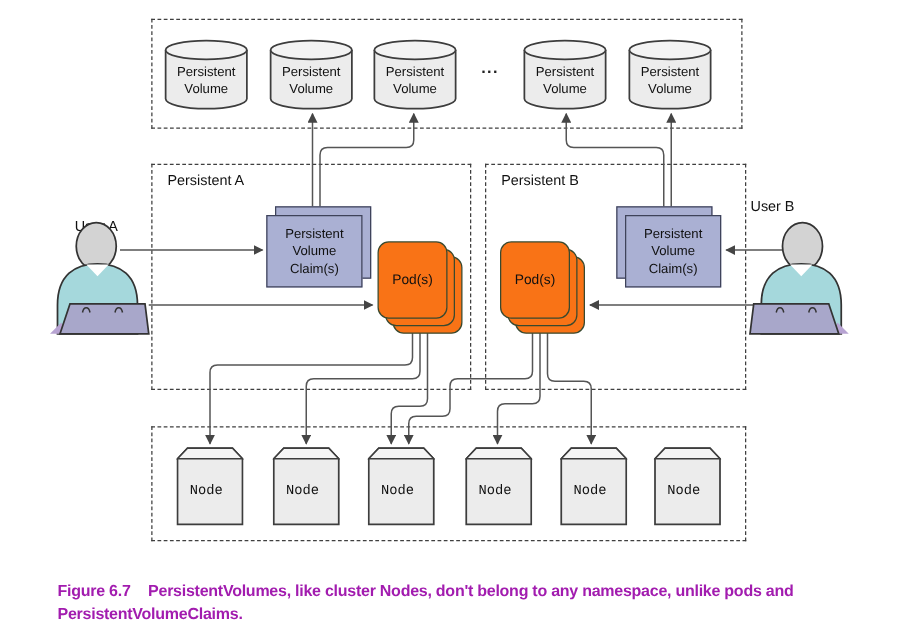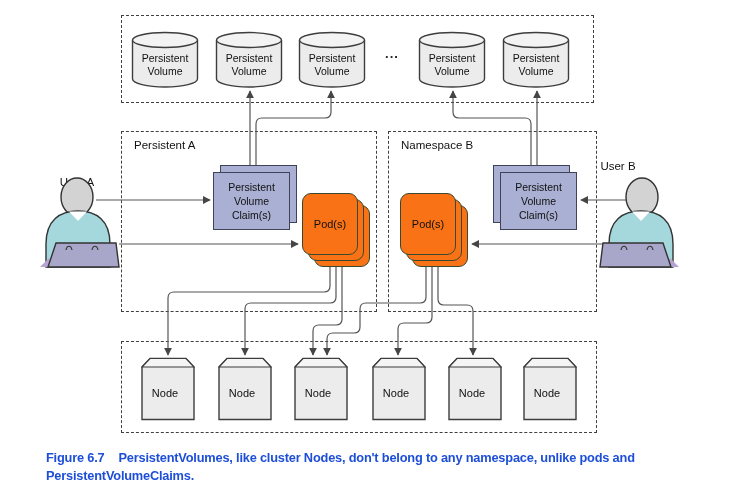--- a/index.html
+++ b/index.html
@@ -22,50 +22,50 @@
   .cyl .shape-label { top:9px; }
 
   .card { position:absolute; width:77px; height:58px; background:#aab0d3;
     border:1.4px solid #3f435a; z-index:3; }
   .card .shape-label { line-height:14px; }
 
   .pod-card { position:absolute; width:56px; height:62px; background:#f97316;
     border:1.4px solid #39492f; border-radius:9px; z-index:3; }
   .pod-card .shape-label { font-size:11px; }
 
-  .node { width:48px; height:64px; }
+  .node { width:48px; height:64px;font-family:Liberation Mono, monospace; }
   .node .shape-label { top:8px; font-size:11px; }
 
   .ellipsis { position:absolute; left:372px; top:46px; width:40px; text-align:center;
     font-size:13px; font-weight:bold; letter-spacing:1px; color:#222; z-index:3; }
 
   .user { position:absolute; width:84px; height:100px; z-index:3; }
   .user.flip svg { transform:scaleX(-1); }
   .user-label { position:absolute; width:60px; text-align:center;
     font-size:11.5px; color:#111; z-index:3; }
 
-  .caption { position:absolute; left:46px; top:449px; width:680px;
-    font-size:12.8px; font-weight:bold; color:#1d4ed8; line-height:17.5px;
+  .caption { position:absolute; left:46px; top:464px; width:680px;
+    font-size:12.8px; font-weight:bold; color:#a21caf; line-height:17.5px;
     letter-spacing:-0.2px; z-index:3; }
   .caption .cap-label { margin-right:14px; }
   .caption .cap-text { white-space:pre-line; }
 </style>
 </head>
 <body>
 
 <div class="canvas">
 
   <div class="dash-box" style="left:121px; top:15px; width:473px; height:88px;"></div>
 
   <div class="dash-box" style="left:121px; top:131px; width:256px; height:181px;">
     <div class="ns-title">Persistent A</div>
   </div>
 
   <div class="dash-box" style="left:388px; top:131px; width:209px; height:181px;">
-    <div class="ns-title">Namespace B</div>
+    <div class="ns-title">Persistent B</div>
   </div>
 
   <div class="dash-box" style="left:121px; top:341px; width:476px; height:92px;"></div>
 
   <svg class="wires" viewBox="0 0 739 500" fill="none">
     <defs>
       <marker id="arr" viewBox="0 0 8 8" refX="7.2" refY="4" markerWidth="8" markerHeight="8" orient="auto" markerUnits="userSpaceOnUse">
         <path d="M0,0 L8,4 L0,8 Z" fill="#454545"></path>
       </marker>
     </defs>

